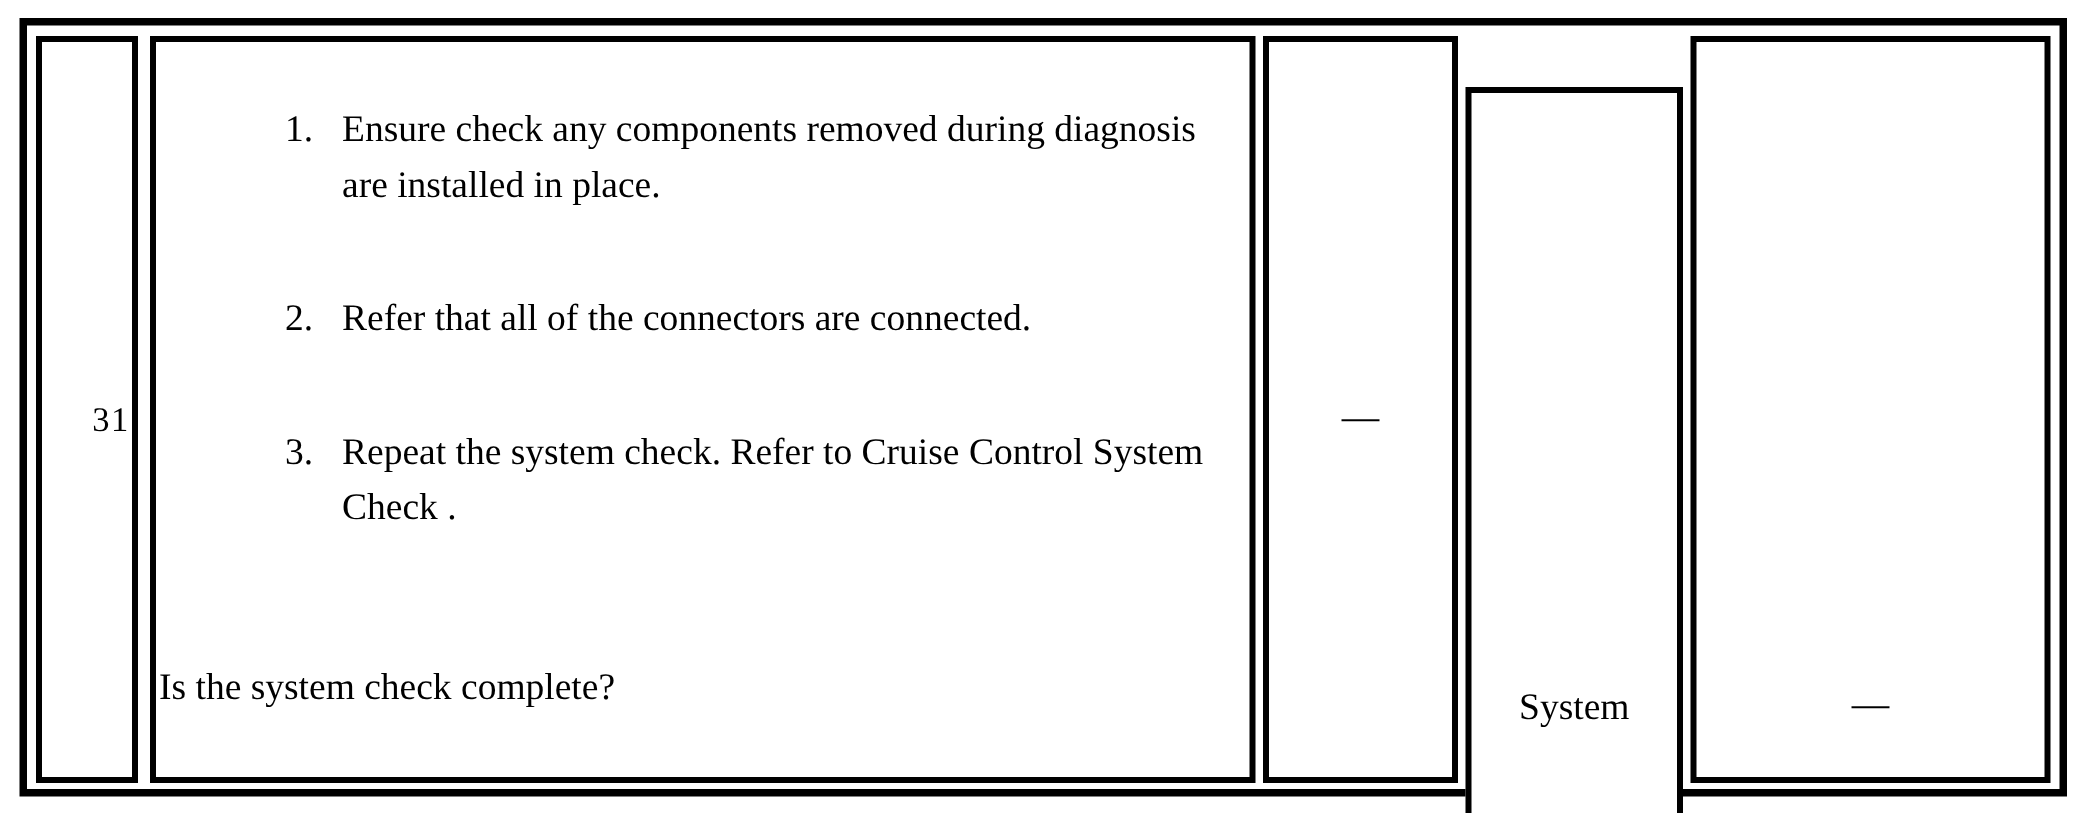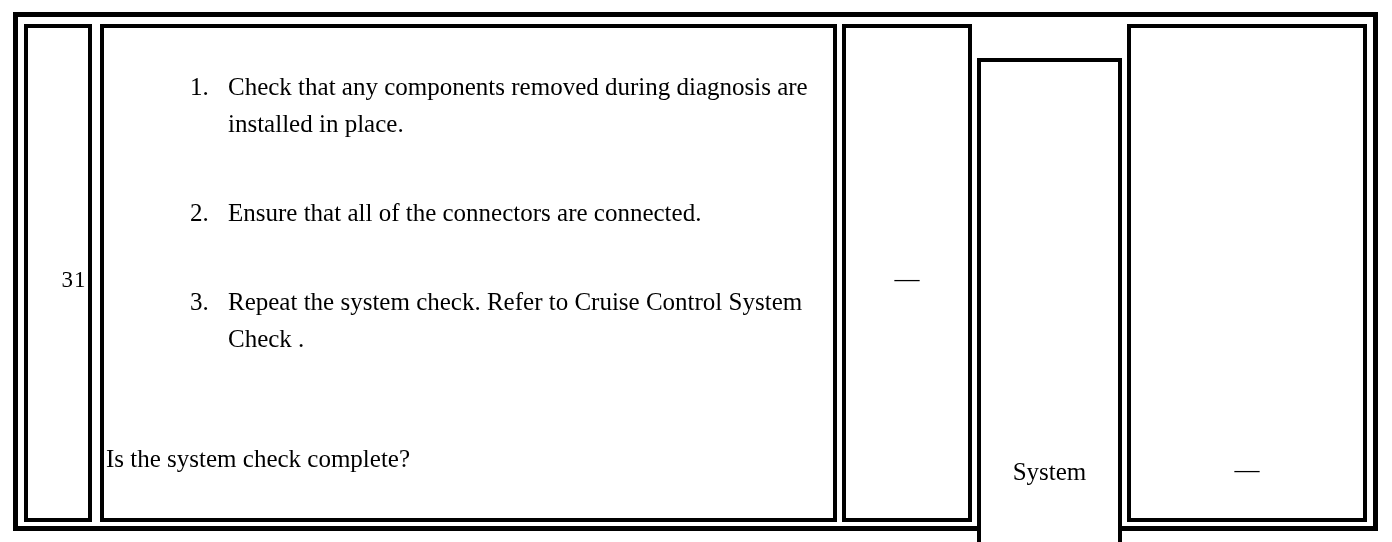--- a/index.html
+++ b/index.html
@@ -147,25 +147,25 @@
     <div class="cell-inner">
       <div class="step-number-text">31</div>
     </div>
   </div>
 
   <div class="cell" id="cell-step-body">
     <div class="cell-inner">
       <ol class="step-list">
         <li>
           <span class="step-marker">1.</span>
-          <span class="step-text">Check that any components removed during diagnosis are installed in place.</span>
+          <span class="step-text">Ensure check any components removed during diagnosis are installed in place.</span>
         </li>
         <li>
           <span class="step-marker">2.</span>
-          <span class="step-text">Ensure that all of the connectors are connected.</span>
+          <span class="step-text">Refer that all of the connectors are connected.</span>
         </li>
         <li>
           <span class="step-marker">3.</span>
           <span class="step-text">Repeat the system check. Refer to Cruise Control System Check .</span>
         </li>
       </ol>
       <div class="step-question">Is the system check complete?</div>
     </div>
   </div>
 

